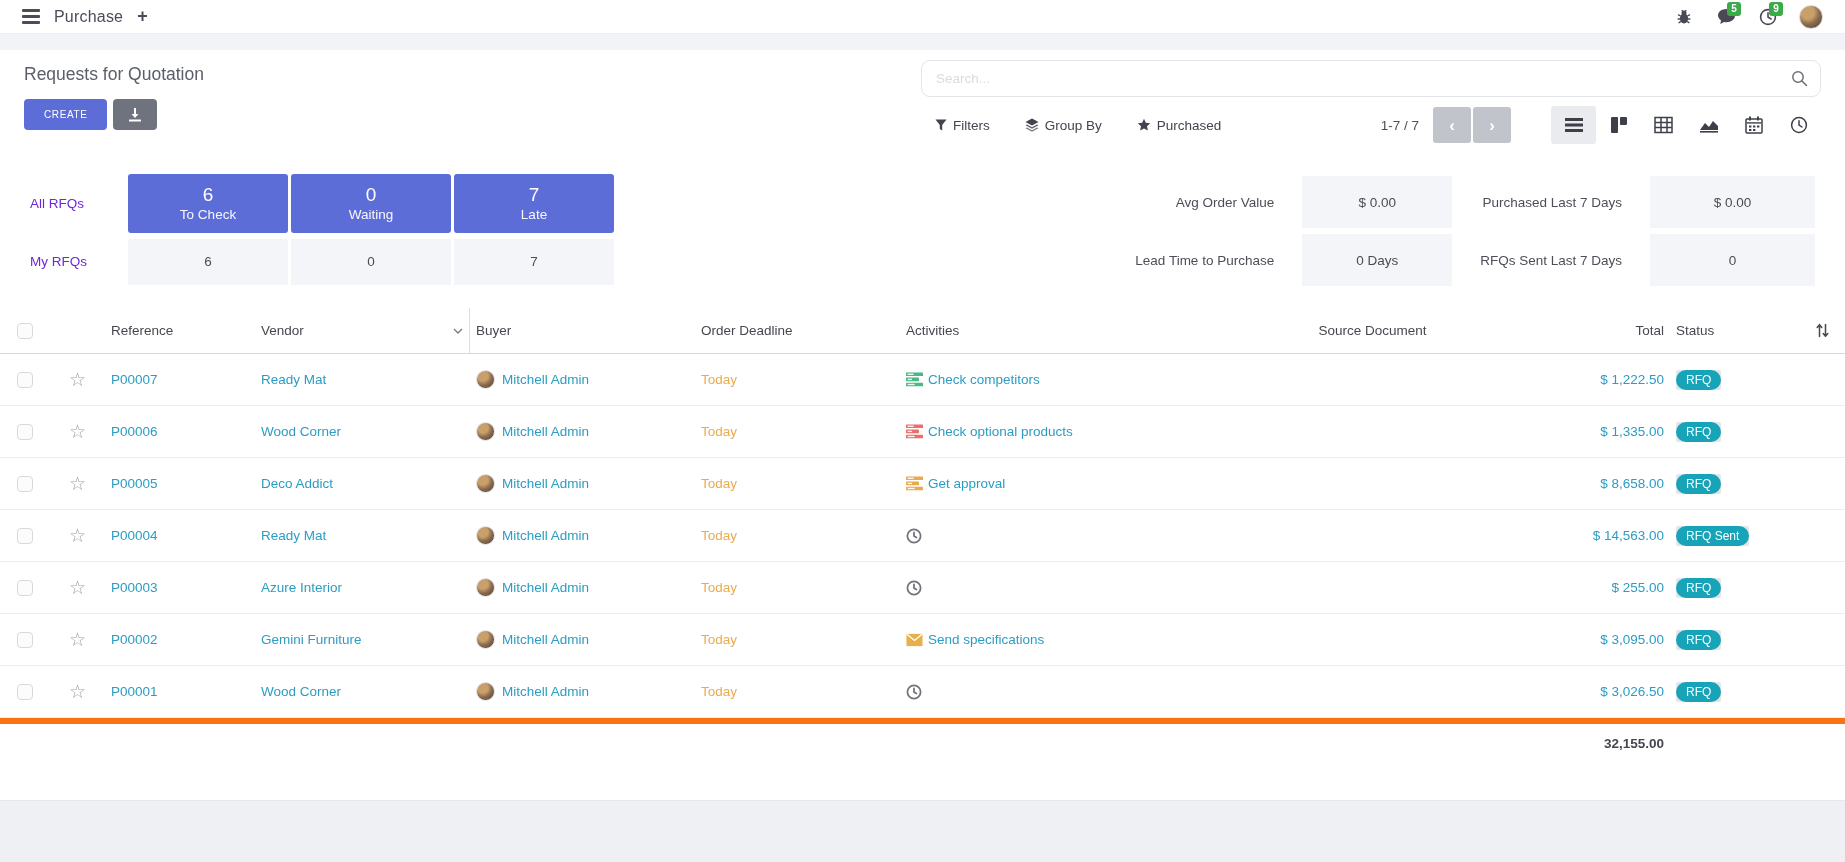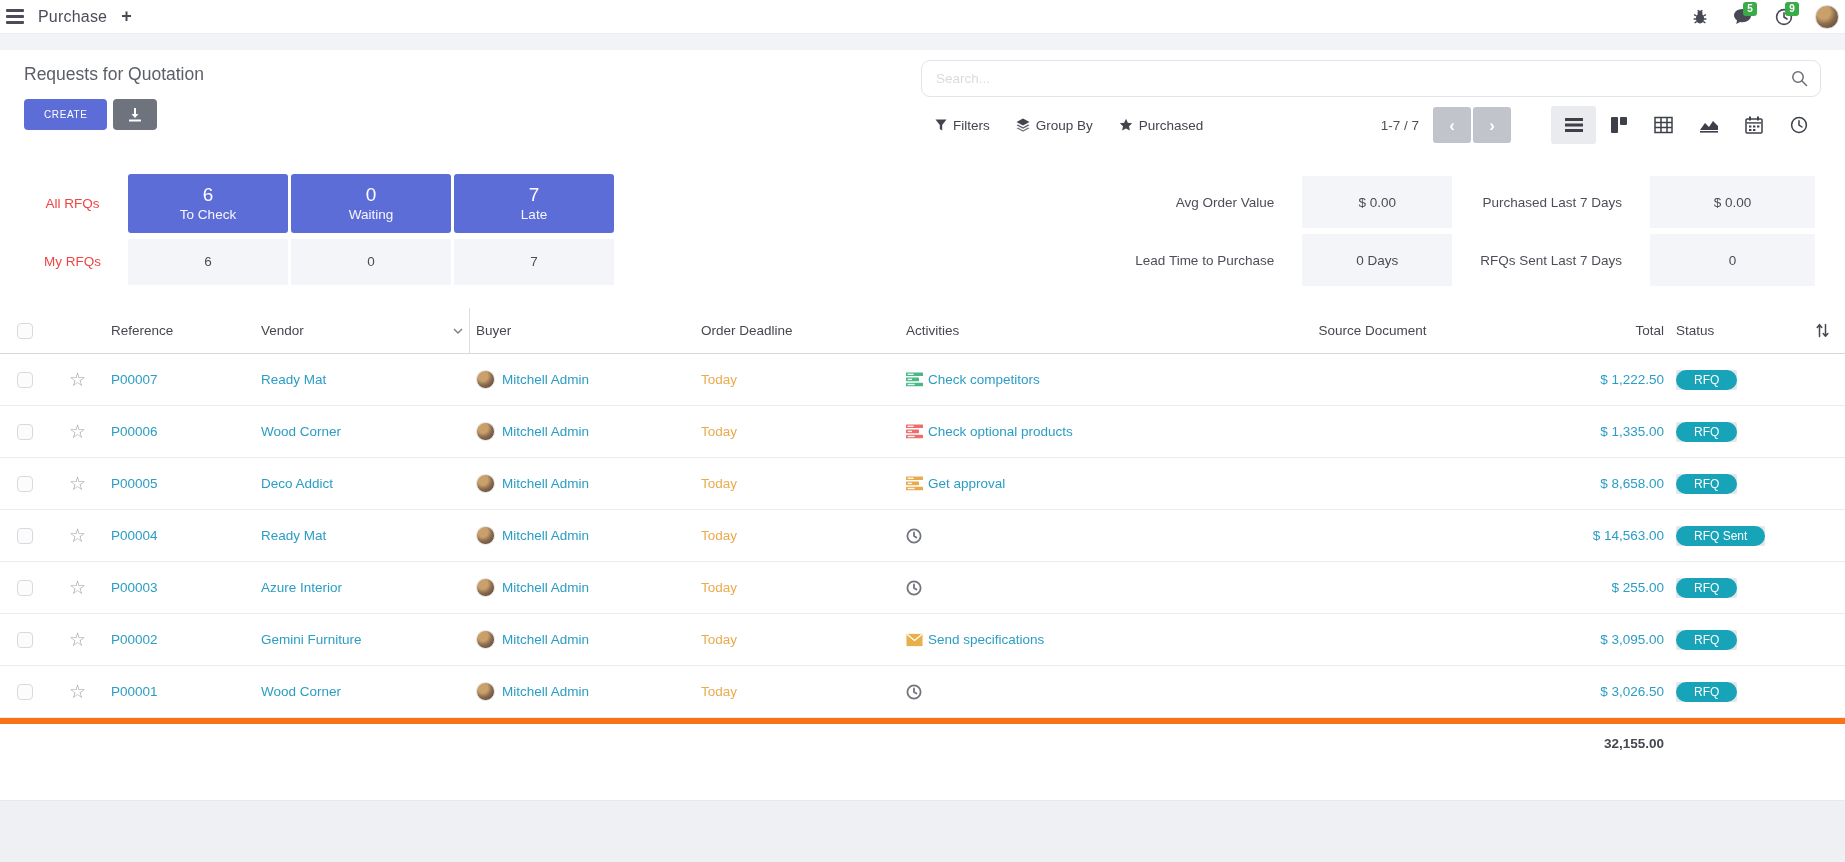--- a/index.html
+++ b/index.html
@@ -6,21 +6,21 @@
   html,body { width:1845px; height:862px; overflow:hidden; }
   body {
     font-family:"Liberation Sans","DejaVu Sans",sans-serif;
     font-size:13.5px; color:#4d4f58; background:#eff0f4;
   }
   .page { width:1845px; height:862px; background:#eff0f4; }
 
   
   .navbar {
     height:34px; background:#ffffff; display:flex; align-items:center;
-    justify-content:space-between; padding:0 6px; border-bottom:1px solid #eceef1;
+    justify-content:space-between; padding:0 22px; border-bottom:1px solid #eceef1;
   }
   .nav-left { display:flex; align-items:center; gap:14px; }
   .hamburger { display:flex; flex-direction:column; gap:3px; cursor:pointer; }
   .hamburger span { width:18px; height:3px; background:#4a4d58; border-radius:1px; }
   .app-name { font-size:16px; color:#4a4d58; letter-spacing:.2px; }
   .nav-plus { font-size:18px; font-weight:bold; color:#4a4d58; cursor:pointer; }
   .nav-right { display:flex; align-items:center; gap:20px; }
   .nav-icon { position:relative; width:22px; height:22px; display:flex; align-items:center; justify-content:center; cursor:pointer; }
   .nav-icon svg { display:block; }
   .nav-badge {
@@ -56,40 +56,40 @@
     position:relative; width:100%; height:37px; border:1px solid #e2e4e9;
     border-radius:9px; background:#fff; display:flex; align-items:center;
   }
   .search-box input {
     flex:1; border:none; outline:none; font-size:13.5px; padding:0 14px;
     color:#4d4f58; background:transparent; font-family:inherit;
   }
   .search-box input::placeholder { color:#d9dbe0; }
   .search-icon-btn { padding:0 12px; cursor:pointer; display:flex; align-items:center; }
   .cp-row2 { display:flex; align-items:center; justify-content:space-between; margin-top:9px; }
-  .filter-group { display:flex; align-items:center; gap:26px; padding-left:14px; }
+  .filter-group { display:flex; align-items:center; gap:35px; padding-left:14px; }
   .filter-item { display:flex; align-items:center; gap:6px; color:#43454e; cursor:pointer; }
   .pager-zone { display:flex; align-items:center; gap:14px; }
   .pager-count { color:#4d4f58; }
   .pager-btns { display:flex; gap:2px; }
   .pager-btn {
     width:38px; height:36px; background:#c2c4cb; border:none; border-radius:3px;
     color:#fff; font-size:17px; font-weight:bold; cursor:pointer; line-height:1;
   }
   .view-switcher { display:flex; margin-left:26px; }
   .view-btn {
     width:45px; height:38px; display:flex; align-items:center; justify-content:center;
     background:transparent; border:none; cursor:pointer; border-radius:3px;
   }
   .view-btn.active { background:#e9ebef; }
 
   
   .kpi-section { display:flex; justify-content:space-between; padding:20px 30px 22px 30px; background:#fff; }
   .kpi-left { display:grid; grid-template-columns:95px repeat(3,160px); grid-column-gap:3px; grid-row-gap:3px; align-items:center; }
-  .kpi-row-label { color:#ef4444; padding-right:10px;text-align:center; }
+  .kpi-row-label { color:#6d28d9; padding-right:10px; }
   .kpi-btn {
     background:var(--accent); color:#fff; border:none; border-radius:3px; height:59px;
     display:flex; flex-direction:column; align-items:center; justify-content:center; cursor:pointer;
   }
   .kpi-btn .count { font-size:19px; line-height:1.2; }
   .kpi-btn .lbl { font-size:13.5px; opacity:.95; }
   .kpi-cell {
     background:#f4f5f8; height:46px; display:flex; align-items:center; justify-content:center;
     color:#4a4c55; cursor:pointer;
   }
@@ -129,21 +129,21 @@
   .avatar-sm {
     width:19px; height:19px; border-radius:50%; flex:0 0 19px; margin-right:7px;
     background:radial-gradient(circle at 35% 30%, #caa06a 0 30%, #8a6b4f 55%, #4f3b2a 100%);
     border:1px solid #e0e0e0;
   }
   .act-icon { width:17px; height:17px; margin-right:5px; display:flex; align-items:center; }
   .act-icon svg { display:block; }
   .badge-wrap { background:#e4e5e9; border-radius:2px; display:inline-block; }
   .badge {
     display:inline-block; background:var(--status-teal); color:#fff; font-size:12px;
-    padding:3px 18px; border-radius:11px; white-space:nowrap;
+    padding:3px 10px; border-radius:11px; white-space:nowrap;
   }
   .tfoot {
     display:grid; grid-template-columns:var(--cols); align-items:center; height:44px;
     border-top:6px solid #f97316; background:#fff;
   }
   .tfoot .c-total { font-weight:bold; color:#45474f; }
   .below-table { height:38px; background:#fff; }
   .page-rest { height:100px; background:#eff0f4; border-top:1px solid #e6e8ec; }
 
   .sort-chevron { display:flex; align-items:center; color:#7a7d86; }

